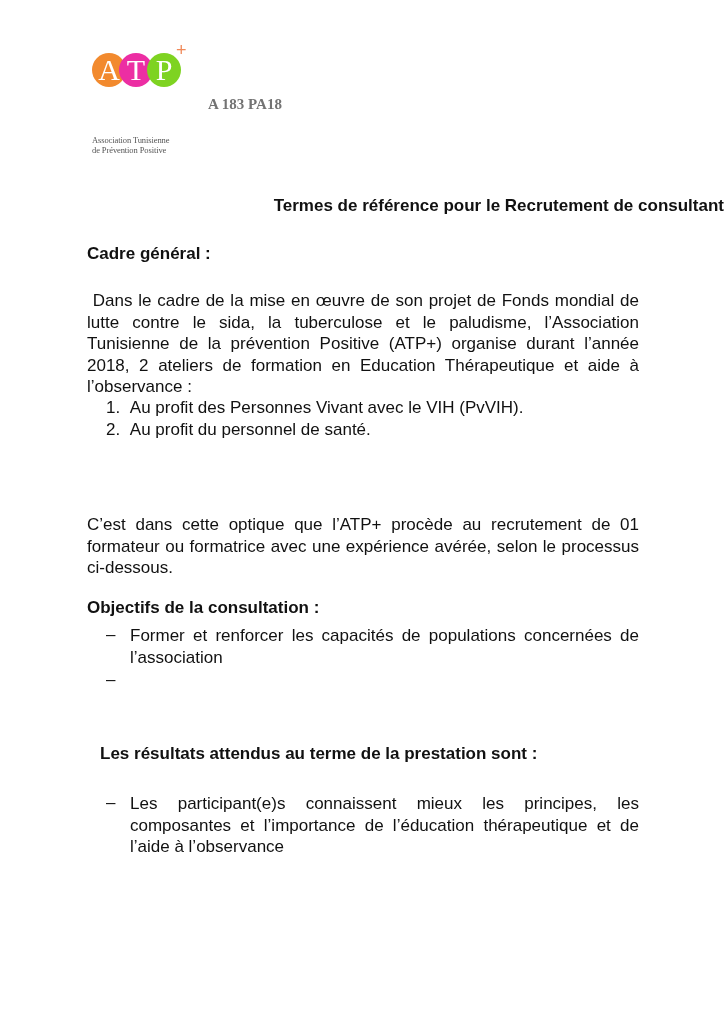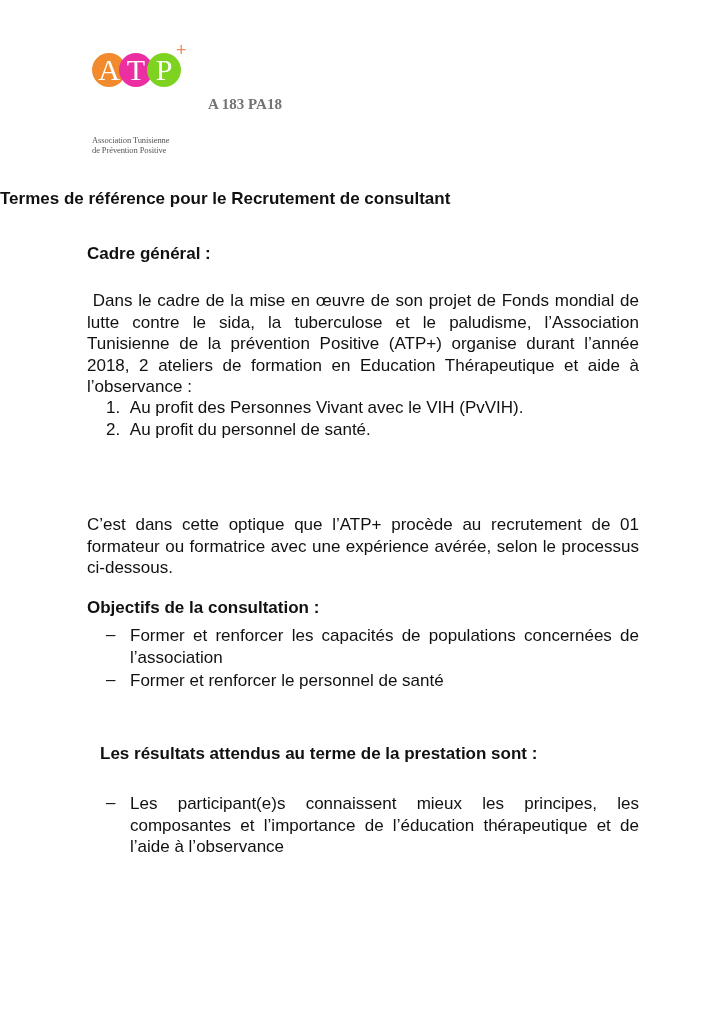--- a/index.html
+++ b/index.html
@@ -16,21 +16,21 @@
   .logo .c2 { left: 27px; background: #ec2ea3; }
   .logo .c3 { left: 55px; background: #7ed321; }
   .logo .plus { position: absolute; left: 84px; top: -6px; color: #f08a5a; font-size: 18px;
                 font-family: "Liberation Sans", sans-serif; line-height: 18px; }
   .logo .sub { position: absolute; left: 0; top: 40px; font-family: "Liberation Serif", serif;
                font-size: 8.5px; line-height: 10px; color: #555; white-space: nowrap; letter-spacing: -0.1px; margin-top: 48px; }
 
   .ref { position: absolute; left: 208px; top: 96px; font-family: "Liberation Serif", serif;
          font-weight: bold; font-size: 15px; color: #737373; }
 
-  .title { position: absolute; left: 0; width: 724px; top: 189px; text-align: left;
+  .title { position: absolute; left: 0; width: 724px; top: 196px; text-align: right;
            font-weight: bold; font-size: 17px; }
 
   .h { position: absolute; font-weight: bold; font-size: 17px; }
   .p { position: absolute; left: 87px; width: 552px; font-size: 17px; line-height: 21.5px;
        text-align: justify; }
   .p.last-left { text-align-last: left; }
   .line { position: absolute; font-size: 17px; line-height: 21.5px; white-space: nowrap; }
   .num { display: inline-block; width: 20px; }
   .dash { position: absolute; left: 106px; font-size: 17px; }
   .bullet-text { position: absolute; left: 130px; width: 509px; font-size: 17px; line-height: 21.5px;
@@ -70,20 +70,19 @@
   </div>
 
   <div class="p last-left" style="top:482px;margin-top:32px;">C’est dans cette optique que l’ATP+ procède au recrutement de 01 formateur ou formatrice avec une expérience avérée, selon le processus ci-dessous.</div>
 
   <div class="h" style="left:87px; top:598px;">Objectifs de la consultation :</div>
 
   <div class="dash" style="top:625px;">–</div>
   <div class="bullet-text" style="top:625px; text-align-last:left;">Former et renforcer les capacités de populations concernées de l’association</div>
 
   <div class="dash" style="top:670px;">–</div>
-  <div class="bullet-text" style="top:670px;">Former et renforcer le personnel de santé</div>
 
   <div class="line" style="left:100px; top:743px;font-weight:bold;">Les résultats attendus au terme de la prestation sont :</div>
 
   <div class="dash" style="top:793px;">–</div>
   <div class="bullet-text" style="top:793px; text-align-last:left;">Les participant(e)s connaissent mieux les principes, les composantes et l’importance de l’éducation thérapeutique et de l’aide à l’observance</div>
 
 </div>
 
 </body></html>

